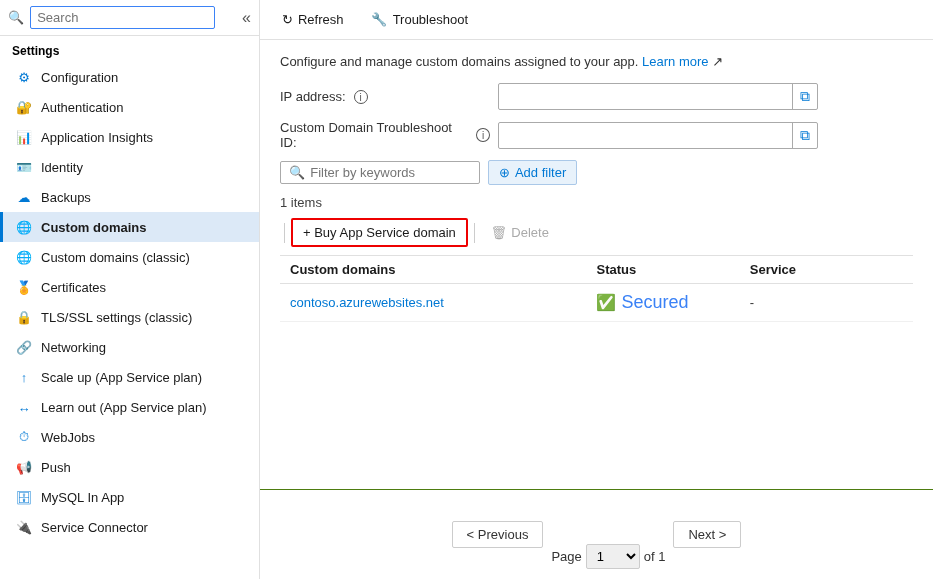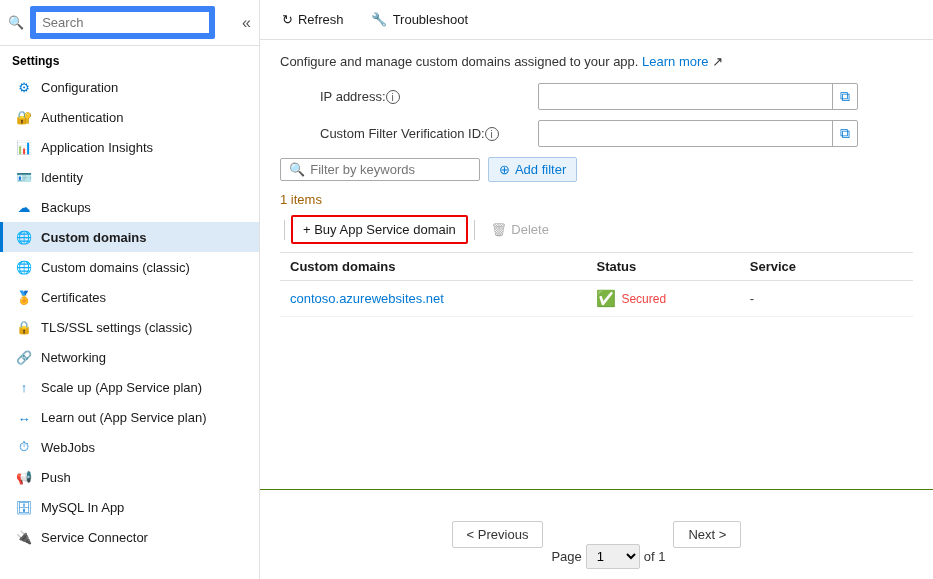--- a/index.html
+++ b/index.html
@@ -17,21 +17,21 @@
       overflow-y: auto;
     }
     .sidebar-search {
       display: flex;
       align-items: center;
       padding: 6px 8px;
       border-bottom: 1px solid #e0e0e0;
       gap: 6px;
     }
     .sidebar-search input {
-      border: 6px solid #3b82f6;
+      border: 1px solid #3b82f6;
       border-radius: 2px;
       padding: 3px 6px;
       width: 185px;
       font-size: 13px;
       outline: none;
     }
     .sidebar-collapse-btn {
       margin-left: auto;
       background: none;
       border: none;
@@ -114,22 +114,21 @@
       align-items: center;
       margin-bottom: 10px;
       gap: 8px;
     }
     .field-label {
       width: 210px;
       font-size: 13px;
       color: #333;
       display: flex;
       align-items: center;
-      gap: 0;
-      margin-left: 40px;
+      gap: 8px;
     }
     .field-input-wrapper {
       display: flex;
       align-items: center;
       border: 1px solid #aaa;
       border-radius: 2px;
       width: 320px;
     }
     .field-input-wrapper input {
       border: none;
@@ -177,21 +176,21 @@
       background: #e8f2fb;
       border: 1px solid #aac8e8;
       border-radius: 2px;
       padding: 4px 10px;
       cursor: pointer;
       font-size: 13px;
       color: #0078d4;
     }
     .items-count {
       font-size: 13px;
-      color: #a16207;
+      color: #404040;
       margin-bottom: 8px;
     }
     .action-bar {
       display: flex;
       align-items: center;
       gap: 2px;
       margin-bottom: 0;
       padding-bottom: 8px;
     }
     .action-btn {
@@ -236,22 +235,22 @@
       align-items: center;
     }
     .table-cell { font-size: 13px; color: #333; }
     .table-cell a { color: #0078d4; text-decoration: none; }
     .status-cell {
       display: flex;
       align-items: center;
       gap: 5px;
     }
     .status-secured {
-      color: #ef4444;
-      font-size: 12px;
+      color: #3b82f6;
+      font-size: 18px;
     }
     .status-icon {
       color: #107c10;
       font-size: 16px;
     }
     .pagination {
       display: flex;
       align-items: center;
       padding: 10px 20px;
       border-top: 1px solid #4d7c0f;
@@ -400,21 +399,21 @@
         <span class="info-icon">i</span>
       </div>
       <div class="field-input-wrapper">
         <input type="text" readonly="" style="">
         <button class="copy-btn" title="Copy">⧉</button>
       </div>
     </div>
 
     <div class="field-row">
       <div class="field-label">
-        <span>Custom Filter Verification ID:</span>
+        <span>Custom Domain Troubleshoot ID:</span>
         <span class="info-icon">i</span>
       </div>
       <div class="field-input-wrapper">
         <input type="text" readonly="" style="">
         <button class="copy-btn" title="Copy">⧉</button>
       </div>
     </div>
 
     <div class="filter-bar">
       <div class="filter-input-wrapper">

